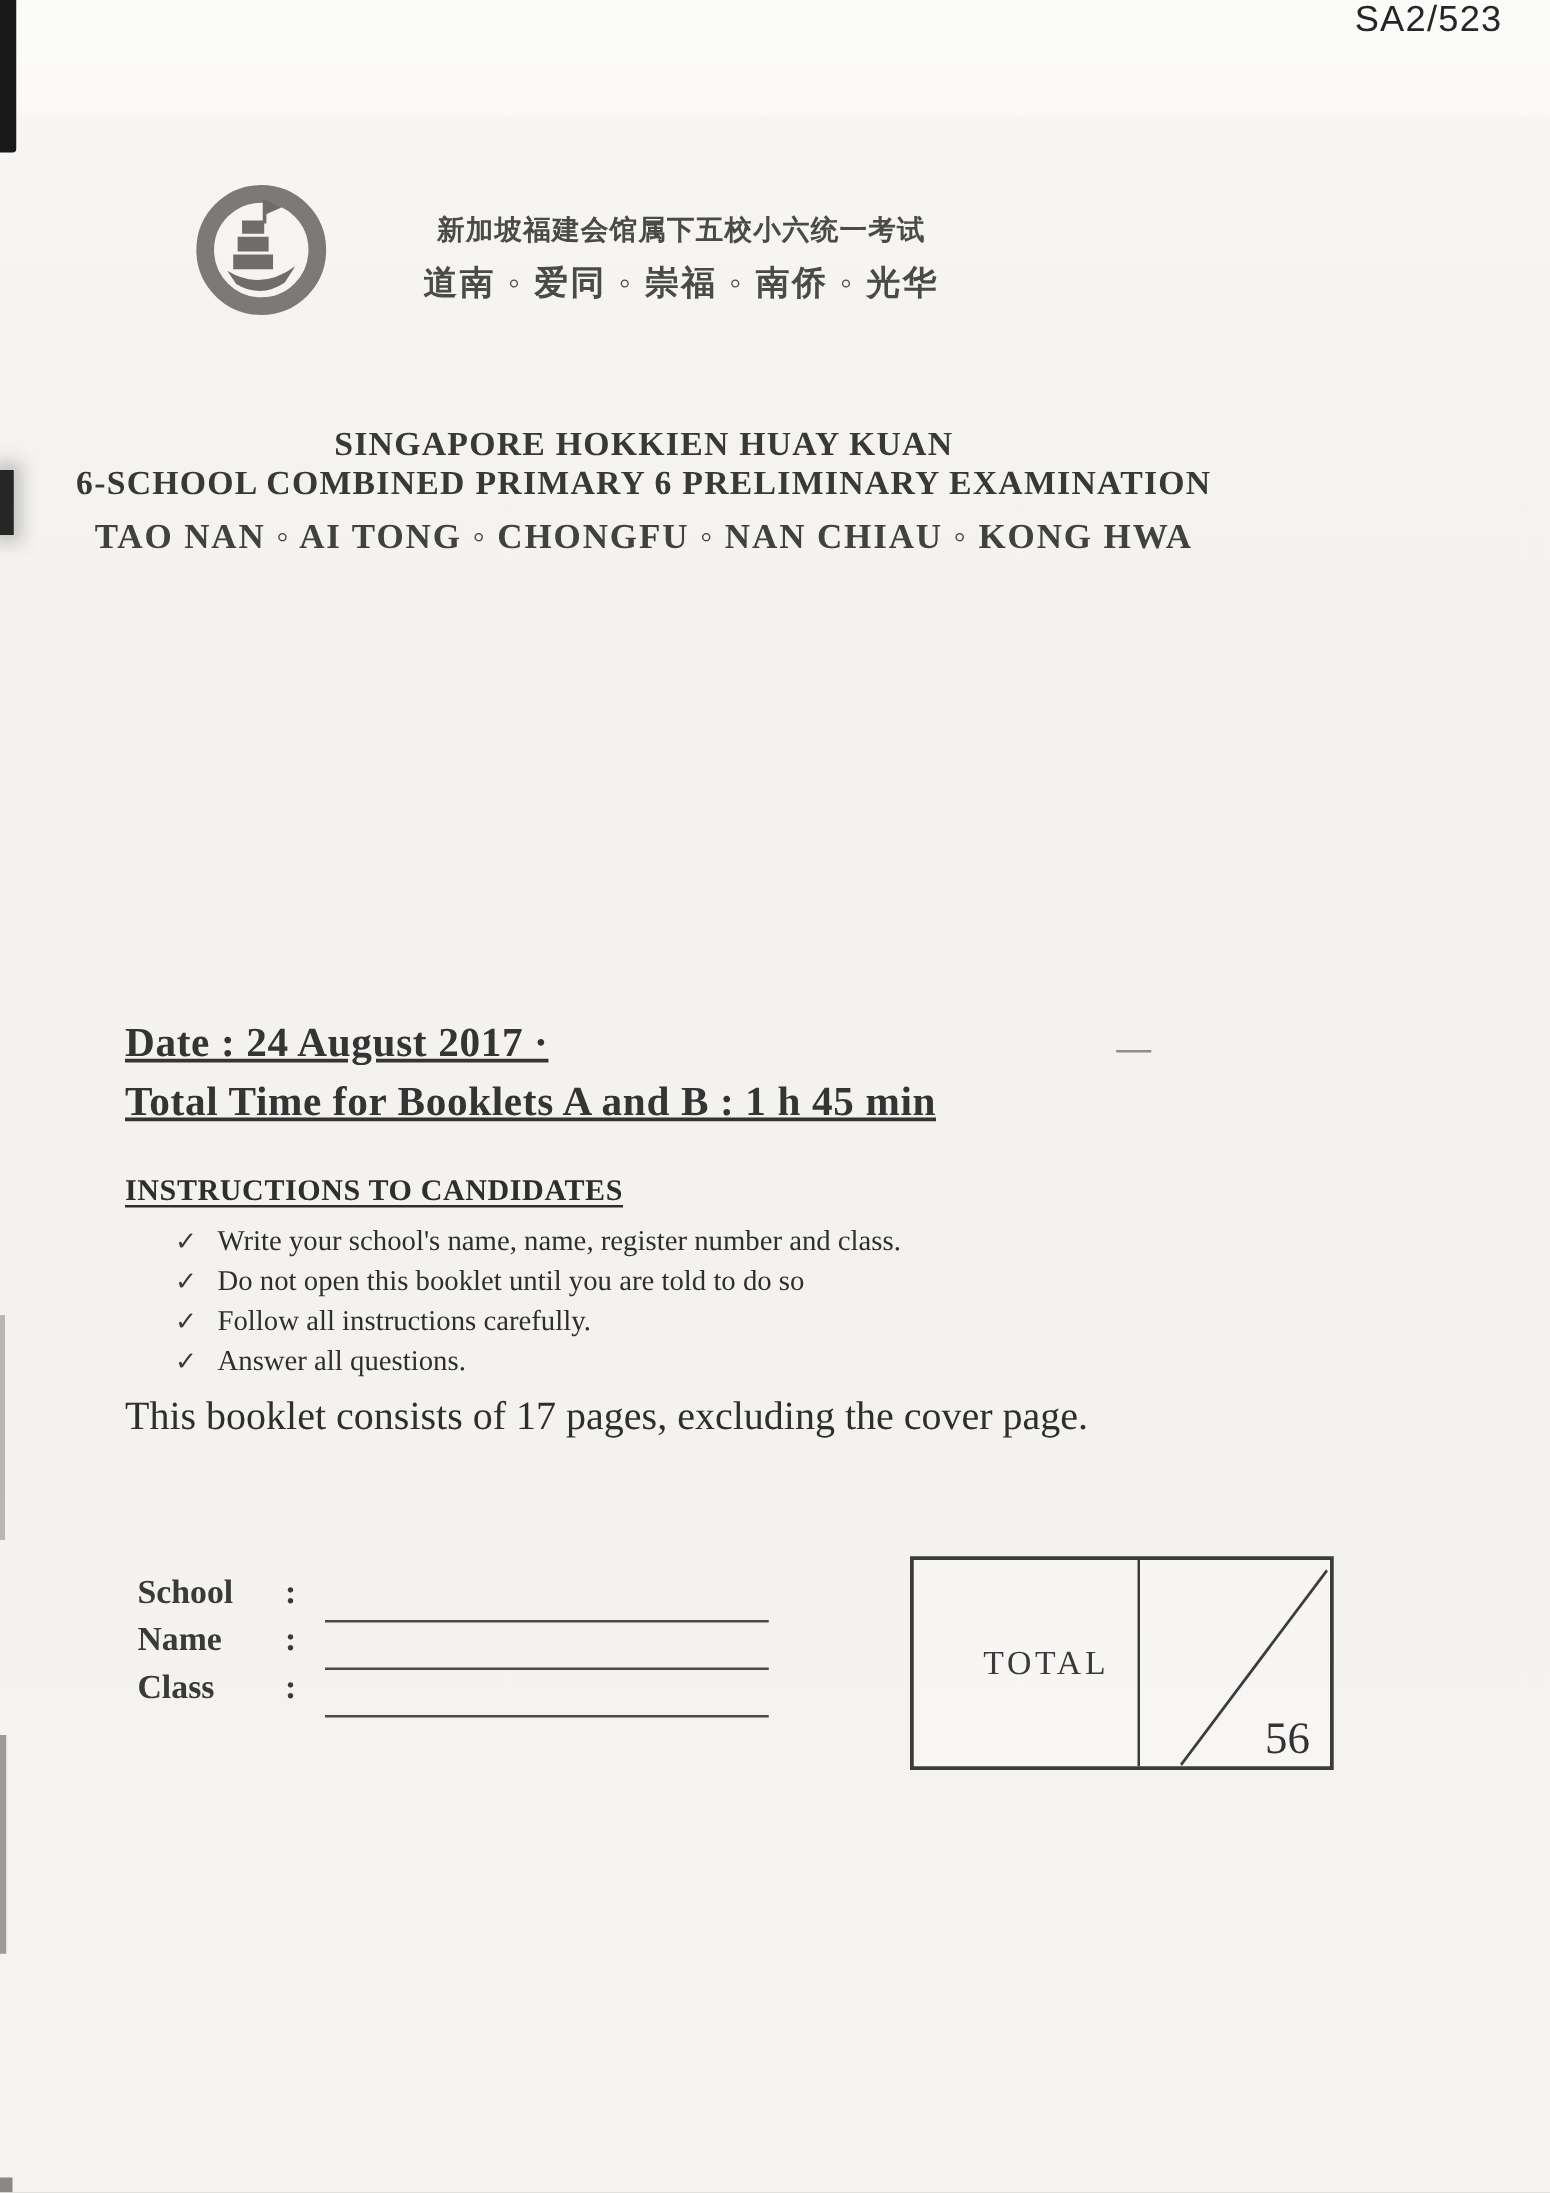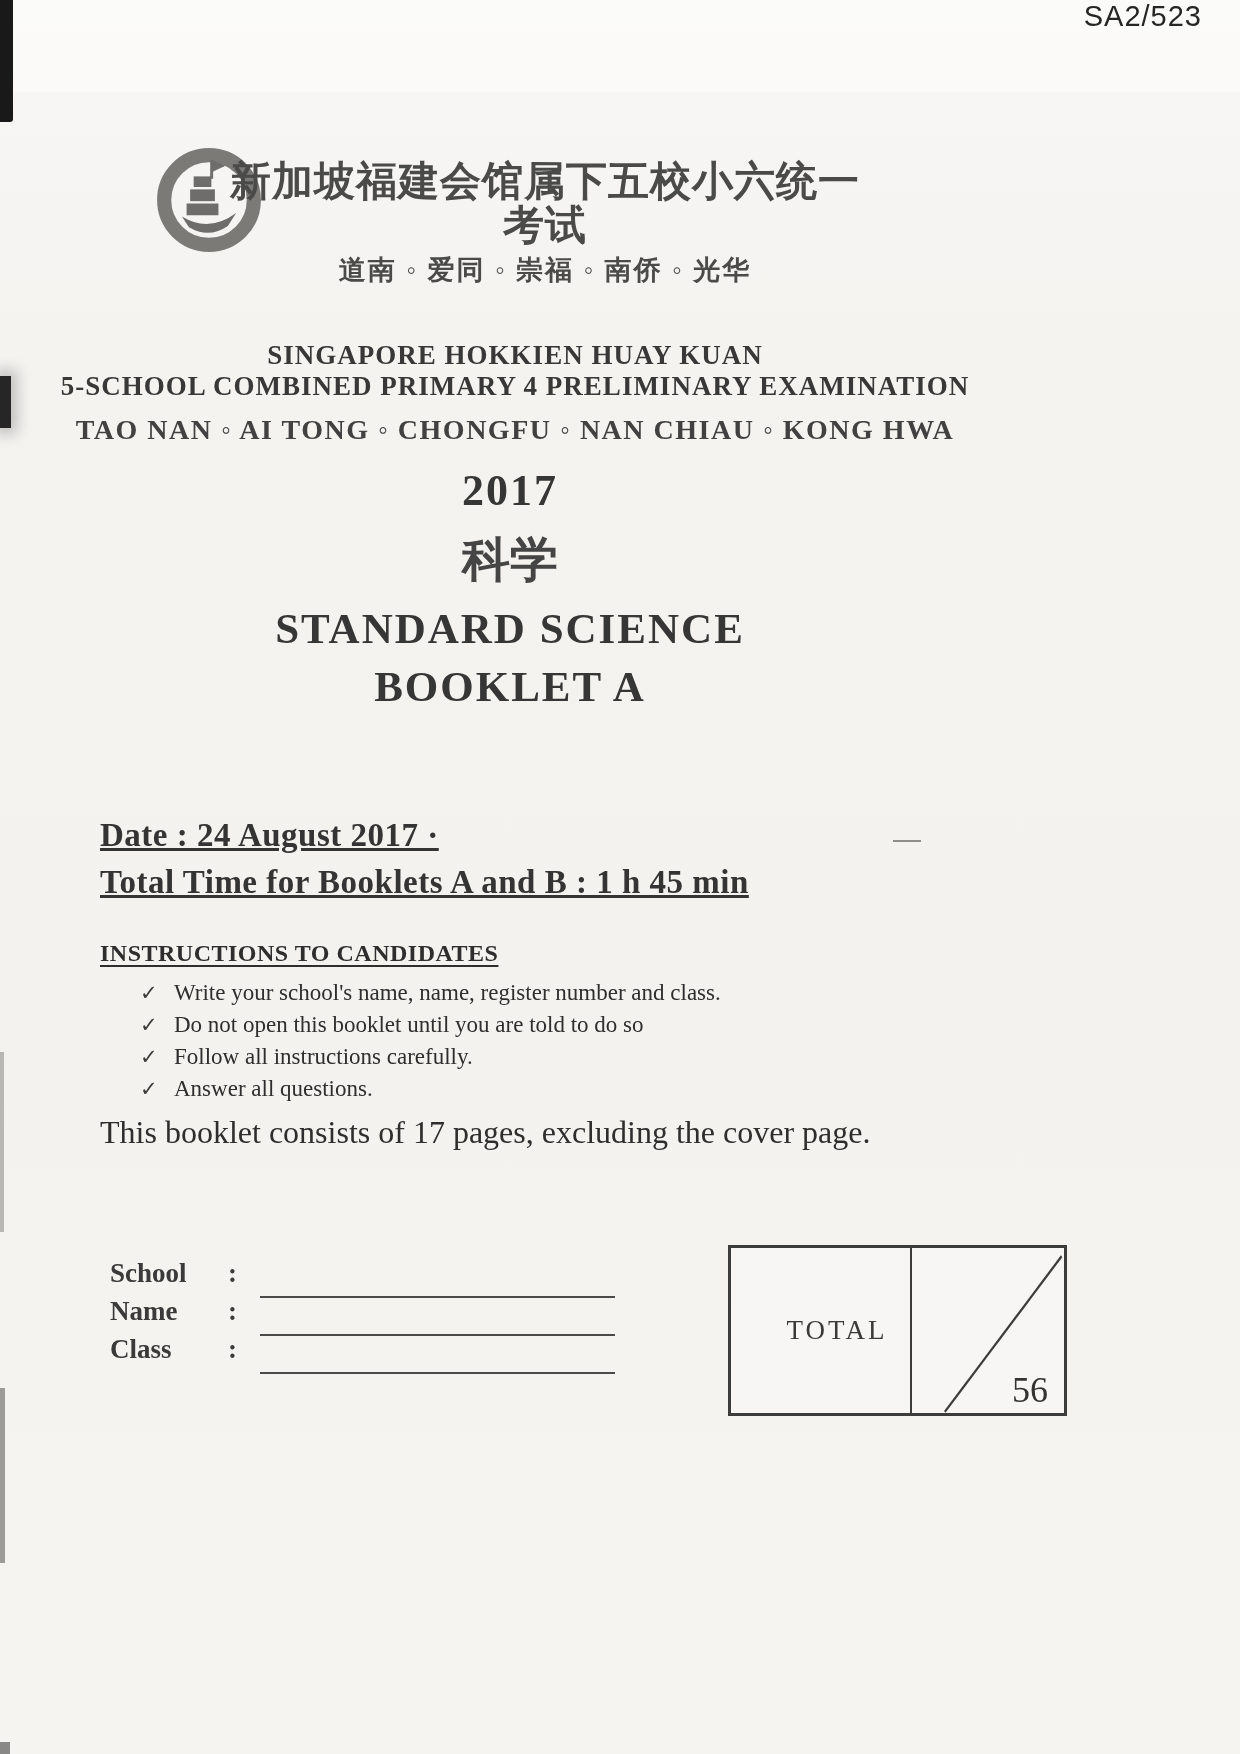--- a/index.html
+++ b/index.html
@@ -22,22 +22,22 @@
 
   .doc-code{
     position:absolute;top:0;right:38px;
     font-family:"Liberation Sans", sans-serif;
     font-size:29px;color:#262626;letter-spacing:1px;
   }
 
   .logo{position:absolute;left:150px;top:140px;width:118px;height:120px;}
 
   .cn-block{position:absolute;left:225px;top:162px;width:640px;text-align:center;color:#4a4a49;}
-  .cn-title{font-size:41px;font-weight:bold;letter-spacing:1px;line-height:44px;
-    font-family:Liberation Mono, monospace;}
+  .cn-title{font-size:22px;font-weight:bold;letter-spacing:1px;line-height:44px;
+    font-family:Liberation Serif, serif;}
   .cn-schools{font-size:27px;font-weight:bold;letter-spacing:2px;line-height:40px;
     font-family:"Liberation Sans", sans-serif;}
 
   .org-block{position:absolute;left:0;top:340px;width:1030px;text-align:center;color:#383838;}
   .org-line1{font-size:27px;font-weight:bold;letter-spacing:1px;line-height:31px;}
   .org-line2{font-size:27px;font-weight:bold;letter-spacing:1px;line-height:31px;}
   .org-line3{font-size:28px;font-weight:bold;letter-spacing:1.5px;line-height:29px;margin-top:13px;color:#414141;}
 
   .title-block{position:absolute;left:0;top:462px;width:1020px;text-align:center;color:#363636;}
   .title-year{font-size:44px;font-weight:bold;letter-spacing:2px;line-height:58px;}
@@ -98,30 +98,24 @@
     </svg>
   </div>
 
   <div class="cn-block">
     <div class="cn-title">新加坡福建会馆属下五校小六统一考试</div>
     <div class="cn-schools">道南 ◦ 爱同 ◦ 崇福 ◦ 南侨 ◦ 光华</div>
   </div>
 
   <div class="org-block">
     <div class="org-line1">SINGAPORE HOKKIEN HUAY KUAN</div>
-    <div class="org-line2">5-SCHOOL COMBINED PRIMARY 4 PRELIMINARY EXAMINATION</div>
+    <div class="org-line2">6-SCHOOL COMBINED PRIMARY 6 PRELIMINARY EXAMINATION</div>
     <div class="org-line3">TAO NAN ◦ AI TONG ◦ CHONGFU ◦ NAN CHIAU ◦ KONG HWA</div>
   </div>
 
-  <div class="title-block">
-    <div class="title-year">2017</div>
-    <div class="title-cn">科学</div>
-    <div class="title-subject">STANDARD SCIENCE</div>
-    <div class="title-booklet">BOOKLET A</div>
-  </div>
 
   <div class="detail-block">
     <div class="detail-line">Date : 24 August 2017 ·</div>
     <div class="detail-line">Total Time for Booklets A and B : 1 h 45 min</div>
   </div>
 
   <div class="instr-block">
     <div class="instr-heading">INSTRUCTIONS TO CANDIDATES</div>
     <div class="instr-list">
       <div class="instr-item">

